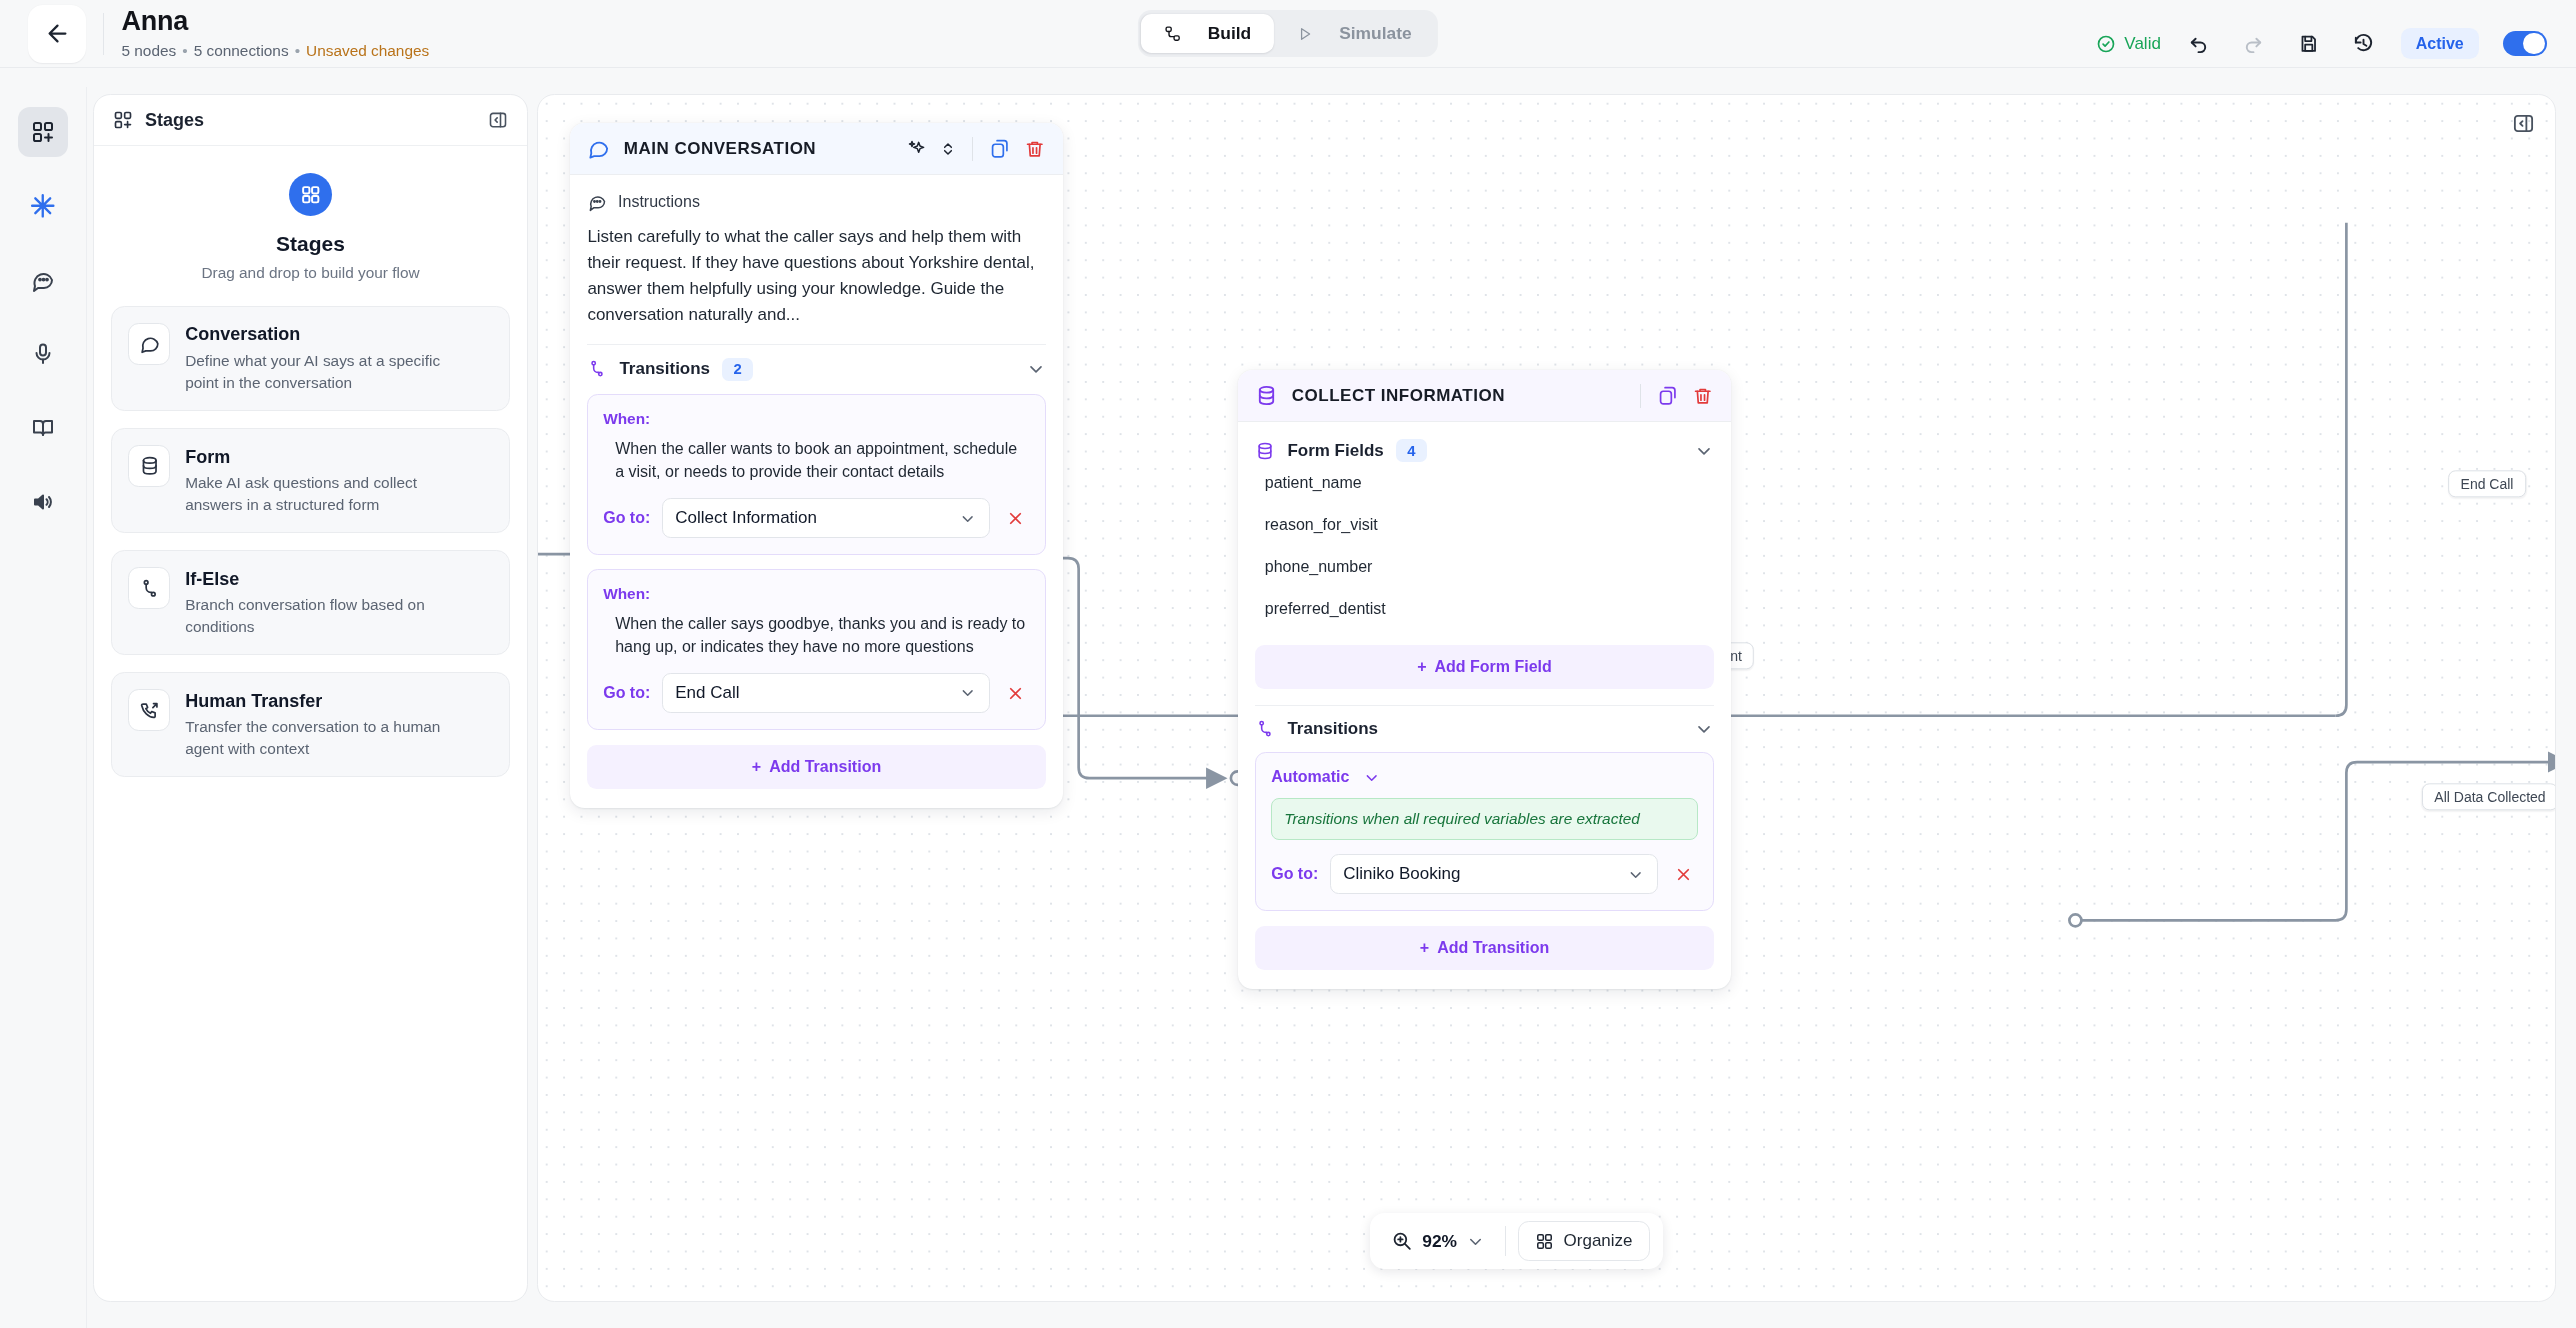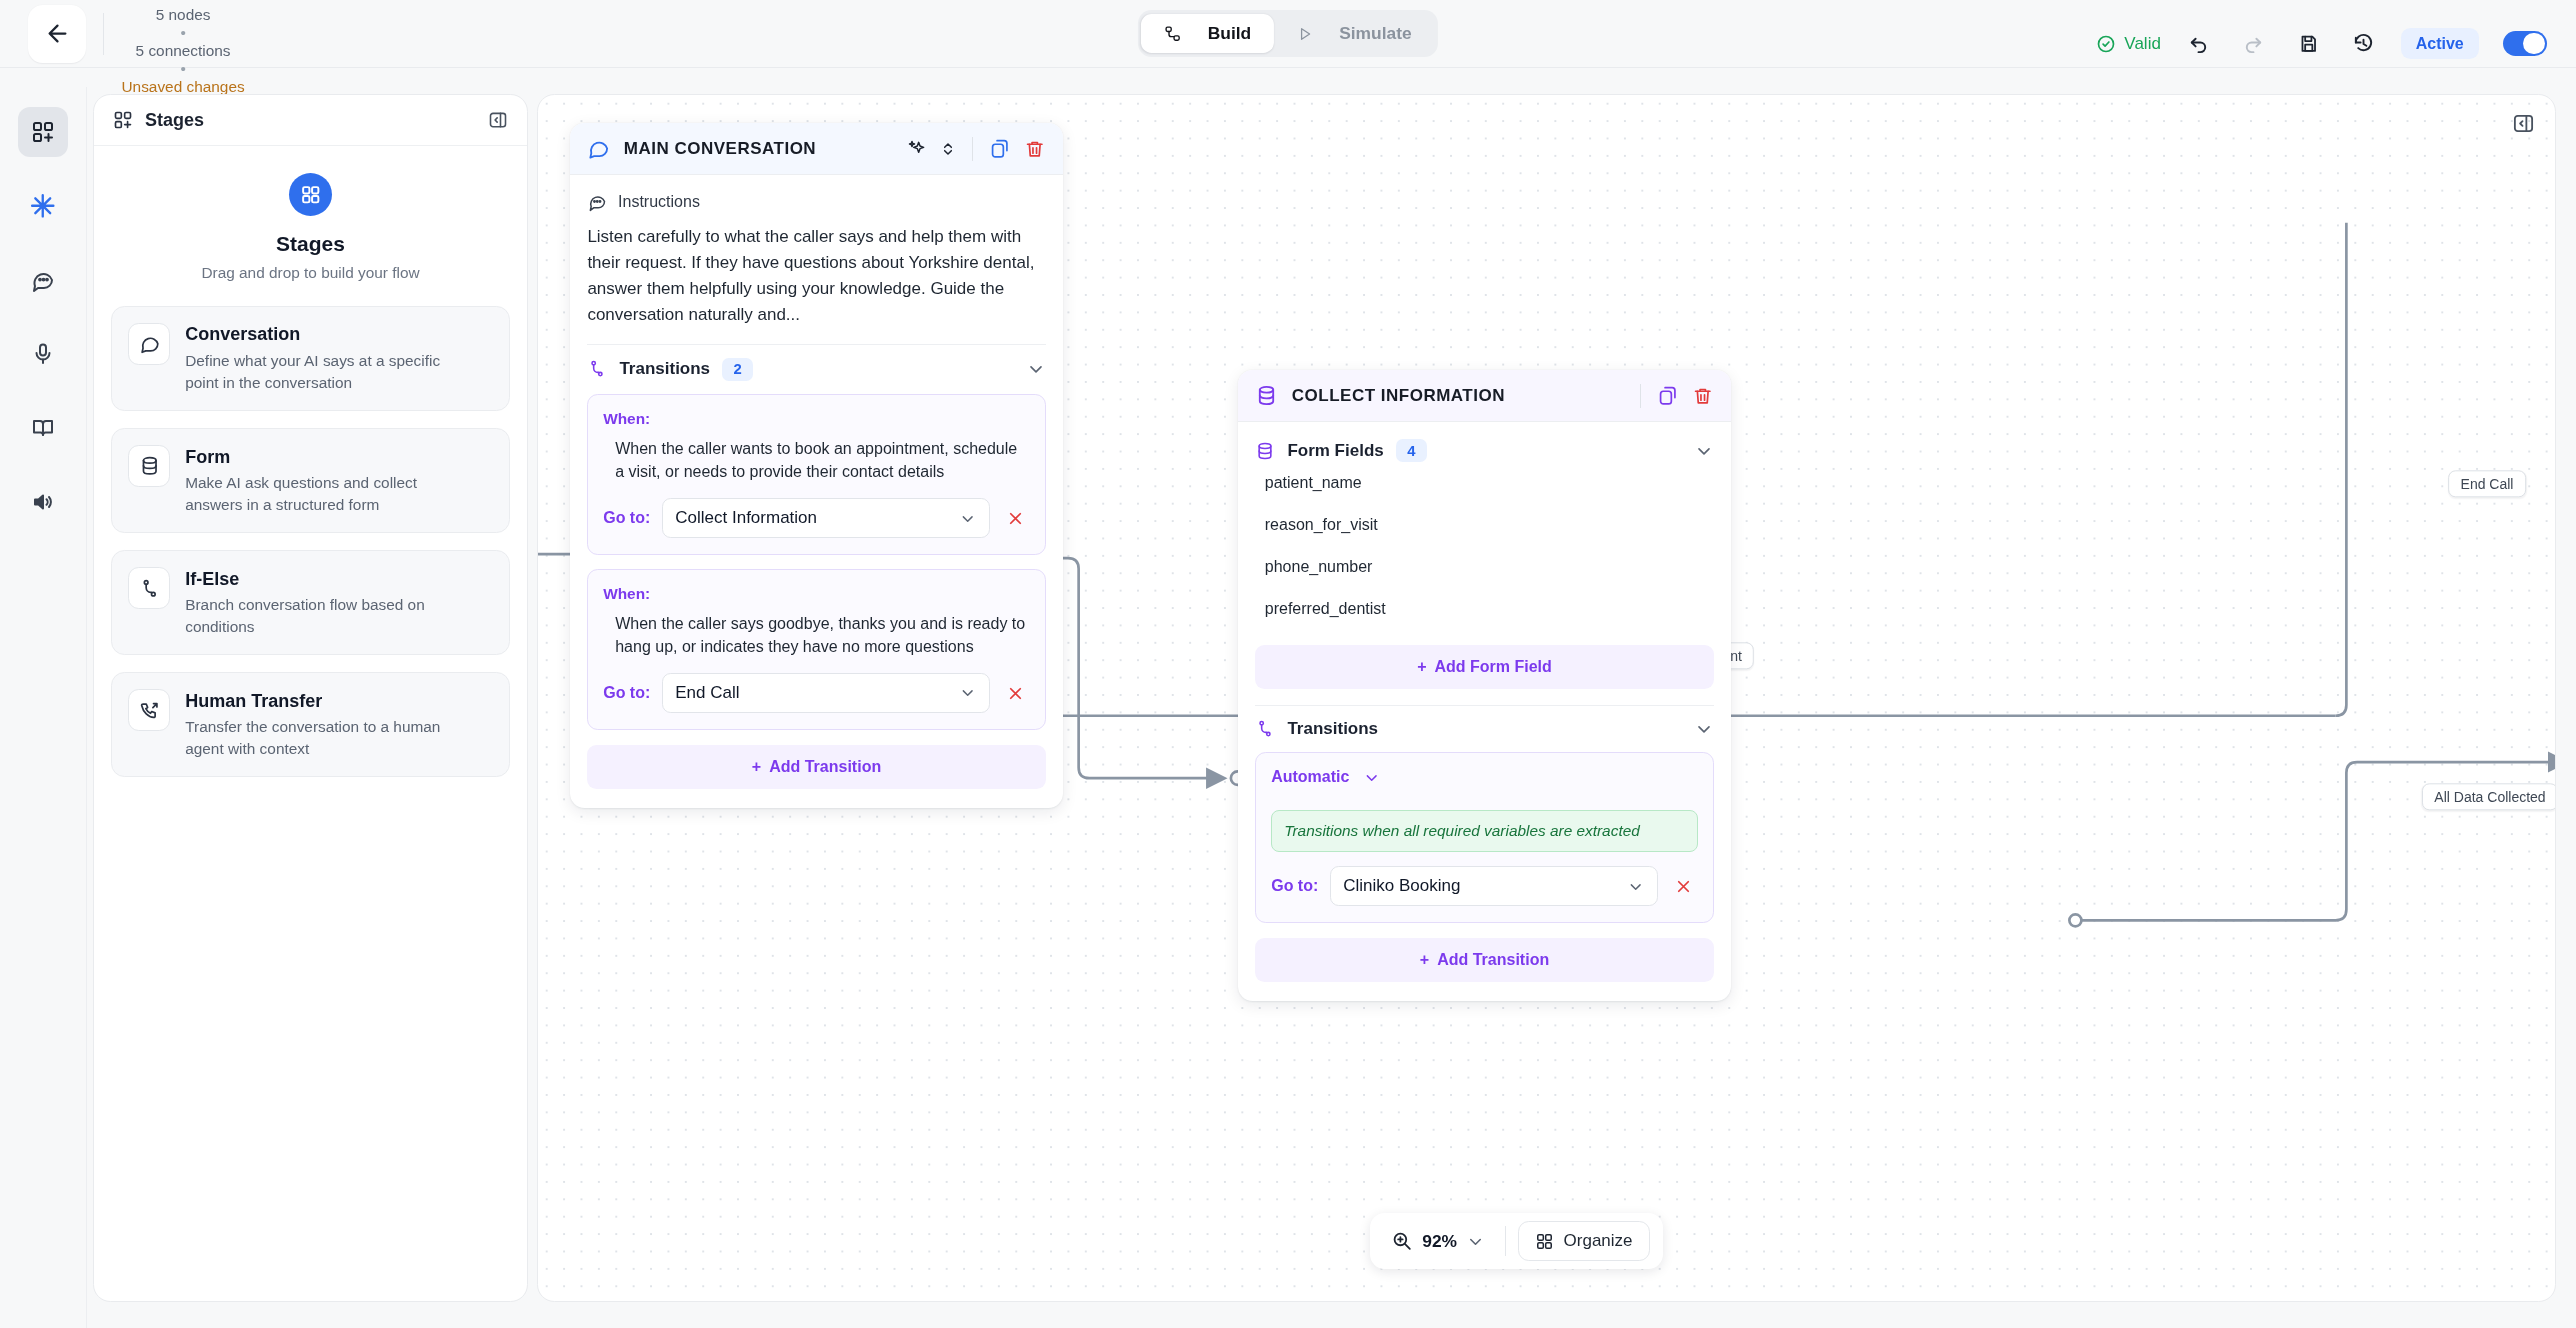--- a/index.html
+++ b/index.html
@@ -21,21 +21,21 @@
   .back-btn {
     width: 58px; height: 58px; margin-left: 28px;
     background: #ffffff; border-radius: 14.8px;
     display: flex; align-items: center; justify-content: center;
     box-shadow: 0 0.7px 1.3px rgba(16,24,40,.06);
     cursor: pointer;
   }
   .vdiv { width: 0.7px; height: 42px; background: #e3e6ea; margin-left: 17.4px; }
   .title-wrap { margin-left: 17.4px; display: flex; flex-direction: column; justify-content: center; }
   .app-title { font-size: 27px; font-weight: 700; color: #12141a; letter-spacing: -0.2px; line-height: 1.1; }
-  .sub-row { display: flex; align-items: center; gap: 0; margin-top: 6px; font-size: 15.4px; color: #5b6472; flex-direction: column; }
+  .sub-row { display: flex; align-items: center; gap: 0; margin-top: 6px; font-size: 15.4px; color: #5b6472; }
   .sub-row .dot { margin: 0 6px; color: #9aa3ad; }
   .unsaved { color: #b9731a; }
 
   .seg-wrap {
     position: absolute; left: 50%; transform: translateX(-50%);
     display: flex; background: #eceef1; border-radius: 13.4px; padding: 3.4px;
   }
   .seg {
     display: flex; align-items: center; gap: 26px;
     padding: 9.4px 23px; border-radius: 10.7px;
@@ -165,21 +165,21 @@
     display: flex; align-items: center; justify-content: center; gap: 8px;
     font-size: 16px; font-weight: 600; color: #7c3aed; cursor: pointer;
   }
 
   .form-field { font-size: 16px; color: #1f2732; padding: 12px 8px 12px 9.4px; }
   .divider { height: 0.7px; background: #edeff2; margin: 16px 0 13.4px; }
 
   .auto-row { display: flex; align-items: center; gap: 13.4px; }
   .auto-lbl { font-size: 16px; font-weight: 600; color: #7c3aed; }
   .auto-note {
-    margin-top: 24px; background: #e9f9ee; border: 0.7px solid #b7e8c6; border-radius: 8px;
+    margin-top: 12px; background: #e9f9ee; border: 0.7px solid #b7e8c6; border-radius: 8px;
     padding: 10.7px 12px; font-size: 15.4px; font-style: italic; color: #18753c;
   }
 
   .p-head { background: #f8f6ff; }
   .b-head { background: #f4f8ff; }
 
   
   .zoombar {
     position: absolute; left: 832px; bottom: 32px;
     height: 56px; background: #fff; border-radius: 14.8px;

